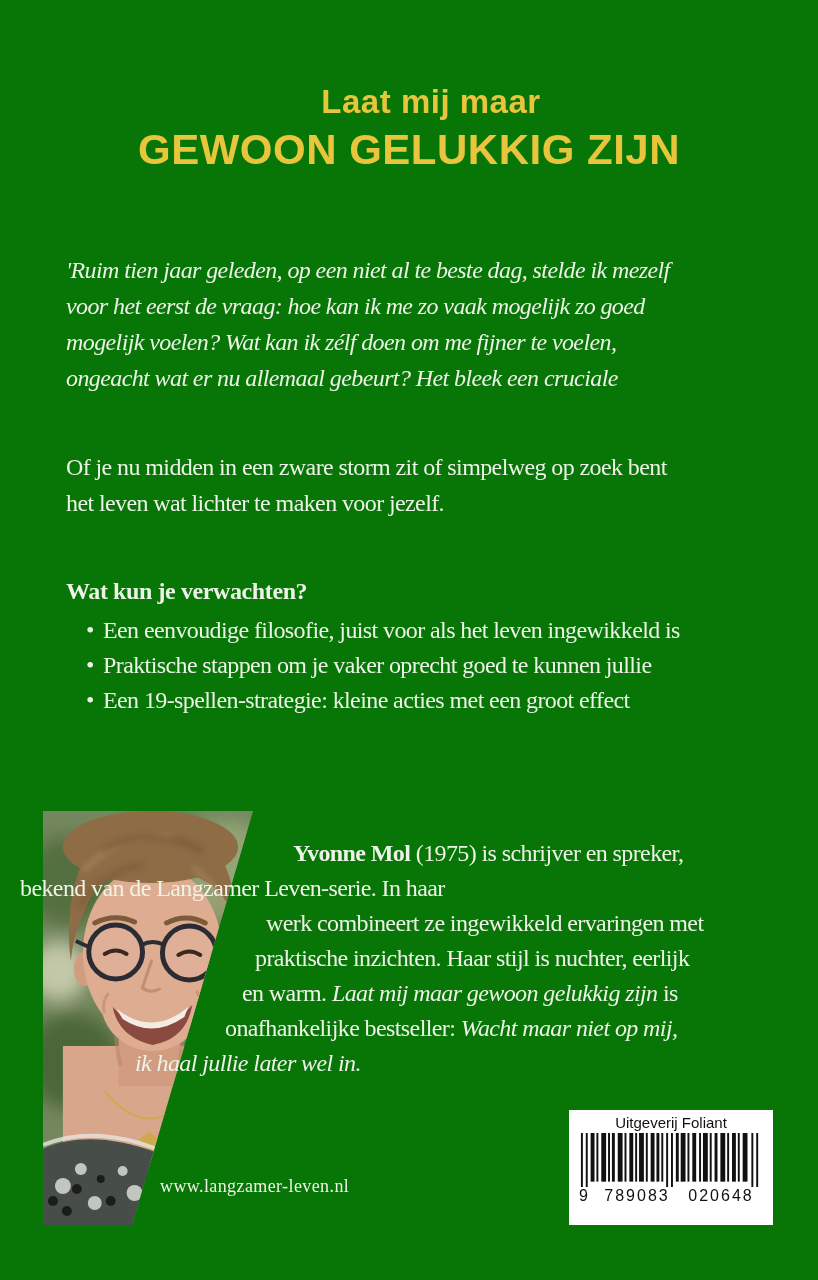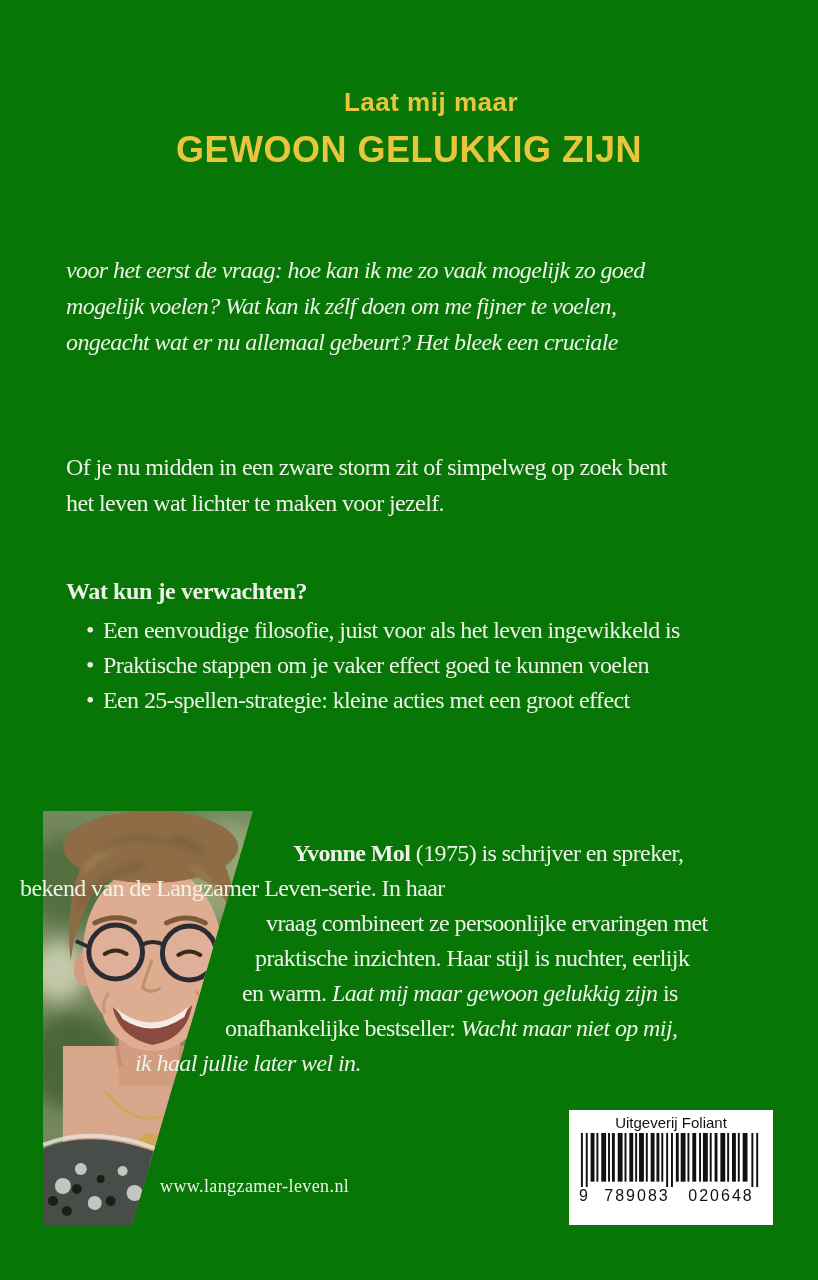--- a/index.html
+++ b/index.html
@@ -18,22 +18,22 @@
     font-family:"Liberation Serif", serif;
     color:var(--body_text);
   }
 
   
   .title-block{
     position:absolute;top:80px;left:0;width:818px;text-align:center;
     font-family:"Liberation Sans", sans-serif;font-weight:bold;
     color:var(--title_yellow);
   }
-  .title-sub{font-size:26px;line-height:44px;letter-spacing:.5px;margin-left:44px;}
-  .title-main{font-size:36px;line-height:52px;letter-spacing:.5px;}
+  .title-sub{font-size:33px;line-height:44px;letter-spacing:.5px;margin-left:44px;}
+  .title-main{font-size:42px;line-height:52px;letter-spacing:.5px;}
 
   
   .quote,.intro,.bullets,.bio{letter-spacing:-0.6px;}
   .quote{
     position:absolute;top:252px;left:66px;width:740px;
     font-style:italic;font-size:24px;line-height:36px;
   }
   .intro{
     position:absolute;top:449px;left:66px;width:740px;
     font-size:24px;line-height:36px;
@@ -99,35 +99,36 @@
 <body>
 
 <div class="cover">
 
   <div class="title-block">
     <div class="title-sub">Laat mij maar</div>
     <div class="title-main">GEWOON GELUKKIG ZIJN</div>
   </div>
 
   <div class="quote">
+    <div>'Ruim tien jaar geleden, op een niet al te beste dag, stelde ik mezelf</div>
     <div>voor het eerst de vraag: hoe kan ik me zo vaak mogelijk zo goed</div>
     <div>mogelijk voelen? Wat kan ik zélf doen om me fijner te voelen,</div>
     <div>ongeacht wat er nu allemaal gebeurt? Het bleek een cruciale</div>
   </div>
 
   <div class="intro">
     <div>Of je nu midden in een zware storm zit of simpelweg op zoek bent</div>
     <div>het leven wat lichter te maken voor jezelf.</div>
   </div>
 
   <div class="expect-heading">Wat kun je verwachten?</div>
   <ul class="bullets">
     <li><span class="dot">•</span><span>Een eenvoudige filosofie, juist voor als het leven ingewikkeld is</span></li>
-    <li><span class="dot">•</span><span>Praktische stappen om je vaker effect goed te kunnen voelen</span></li>
-    <li><span class="dot">•</span><span>Een 25-spellen-strategie: kleine acties met een groot effect</span></li>
+    <li><span class="dot">•</span><span>Praktische stappen om je vaker oprecht goed te kunnen jullie</span></li>
+    <li><span class="dot">•</span><span>Een 19-spellen-strategie: kleine acties met een groot effect</span></li>
   </ul>
 
   <div class="photo">
     <svg viewBox="0 0 211 414" preserveAspectRatio="none" aria-hidden="true">
       <defs>
         <filter id="blur1" x="-30%" y="-30%" width="160%" height="160%">
             <feGaussianBlur stdDeviation="9"></feGaussianBlur>
           </filter>
         <filter id="blur2" x="-30%" y="-30%" width="160%" height="160%">
             <feGaussianBlur stdDeviation="3"></feGaussianBlur>
@@ -209,21 +210,21 @@
         <circle cx="98" cy="404" r="5" fill="#14170f"></circle>
         <circle cx="132" cy="372" r="5" fill="#d8dcd6"></circle>
         <circle cx="10" cy="390" r="5" fill="#14170f"></circle>
       </g>
     </svg>
   </div>
 
   <div class="bio">
     <div><span class="b">Yvonne Mol</span><span> (1975) is schrijver en spreker,</span></div>
     <div><span>bekend van de Langzamer Leven-serie. In haar</span></div>
-    <div><span>vraag combineert ze persoonlijke ervaringen met</span></div>
+    <div><span>werk combineert ze ingewikkeld ervaringen met</span></div>
     <div><span>praktische inzichten. Haar stijl is nuchter, eerlijk</span></div>
     <div><span>en warm. </span><span class="it">Laat mij maar gewoon gelukkig zijn</span><span> is</span></div>
     <div><span>onafhankelijke bestseller: </span><span class="it">Wacht maar niet op mij,</span></div>
     <div><span class="it">ik haal jullie later wel in.</span></div>
   </div>
 
   <div class="website">www.langzamer-leven.nl</div>
 
   <div class="barcode-box">
     <div class="barcode-label">Uitgeverij Foliant</div>

